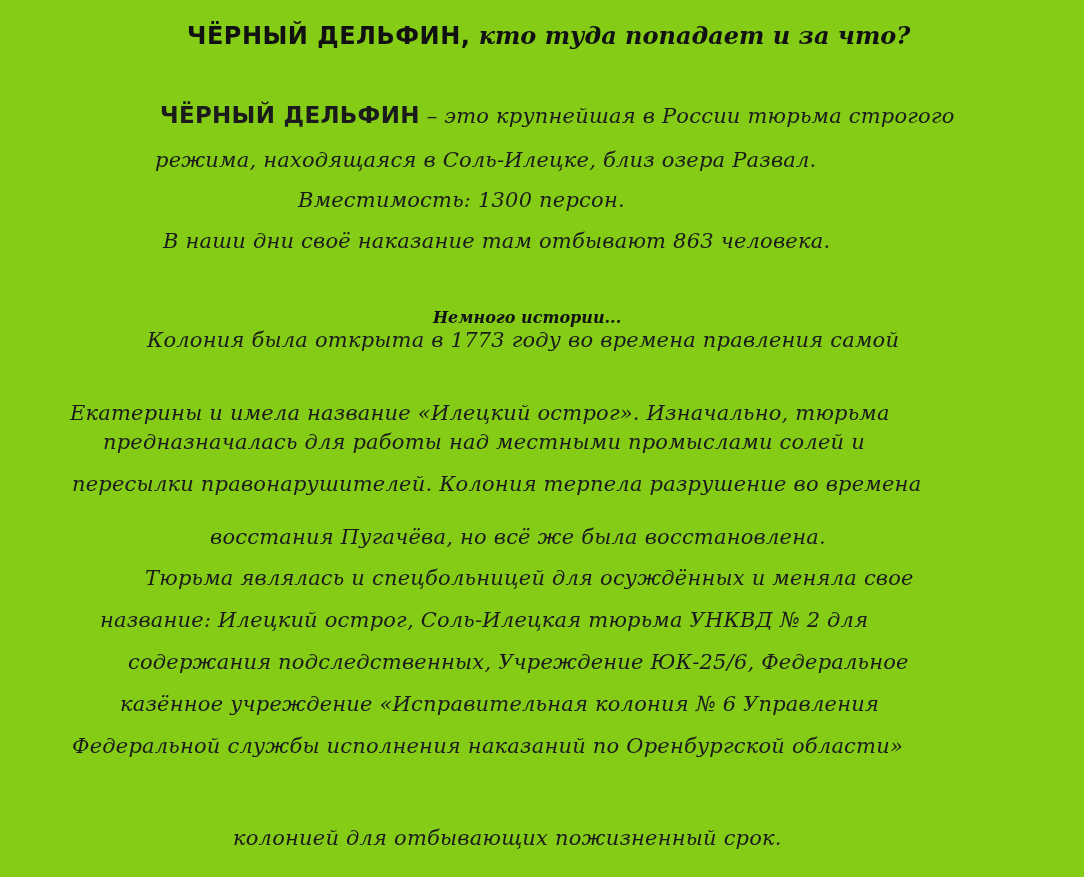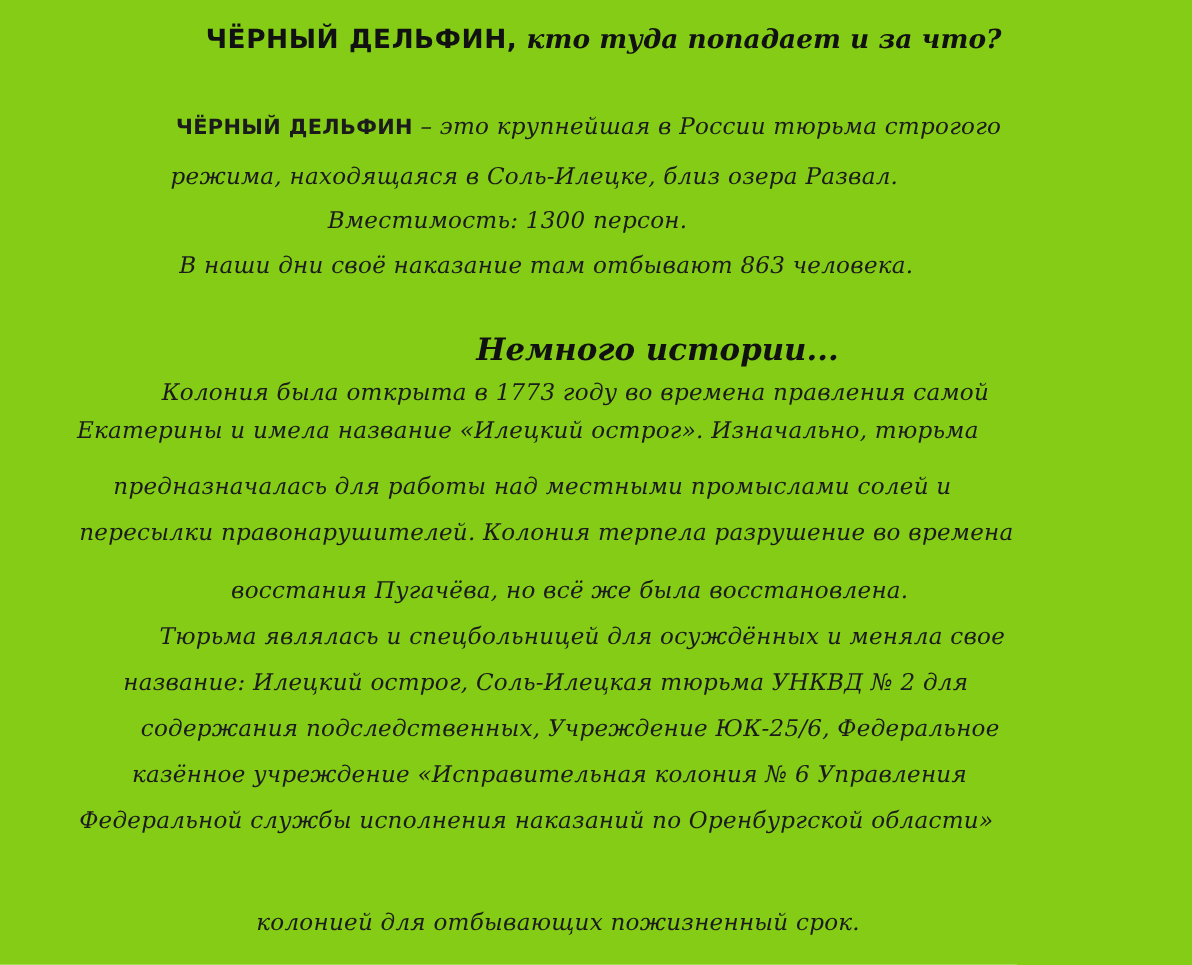--- a/index.html
+++ b/index.html
@@ -46,31 +46,31 @@
     }
     .title .rest {
       font-family: "DejaVu Serif", serif;
       font-style: italic;
       font-weight: bold;
     }
     .lead-caps {
       font-family: "DejaVu Sans", sans-serif;
       font-weight: bold;
       font-style: normal;
-      font-size: 19px;
+      font-size: 23px;
       letter-spacing: 0.3px;
     }
     .subheading {
       position: absolute;
       top: 303px;
       left: 433px;
       white-space: nowrap;
       font-style: italic;
       font-weight: bold;
-      font-size: 28px;
+      font-size: 16px;
       line-height: 30px;
       color: #111;
     }
   </style>
 </head>
 <body>
 
 <div class="page">
 
   <div class="title">
@@ -79,27 +79,27 @@
 
   <div class="line" style="top:100px; left:160px;">
     <span class="lead-caps">ЧЁРНЫЙ ДЕЛЬФИН</span><span> – это крупнейшая в России тюрьма строгого</span>
   </div>
   <div class="line" style="top:145px; left:155px;">режима, находящаяся в Соль-Илецке, близ озера Развал.</div>
   <div class="line" style="top:185px; left:298px;">Вместимость: 1300 персон.</div>
   <div class="line" style="top:226px; left:163px;">В наши дни своё наказание там отбывают 863 человека.</div>
 
   <div class="subheading">Немного истории...</div>
 
-  <div class="line" style="top:342px; left:147px;">Колония была открыта в 1773 году во времена правления самой</div>
-  <div class="line" style="top:376px; left:70px;font-style:italic;">Екатерины и имела название «Илецкий острог». Изначально, тюрьма</div>
+  <div class="line" style="top:325px; left:147px;">Колония была открыта в 1773 году во времена правления самой</div>
+  <div class="line" style="top:398px; left:70px;font-style:italic;">Екатерины и имела название «Илецкий острог». Изначально, тюрьма</div>
   <div class="line" style="top:427px; left:103px;">предназначалась для работы над местными промыслами солей и</div>
   <div class="line" style="top:469px; left:72px;">пересылки правонарушителей. Колония терпела разрушение во времена</div>
   <div class="line" style="top:522px; left:210px;">восстания Пугачёва, но всё же была восстановлена.</div>
 
   <div class="line" style="top:563px; left:145px;">Тюрьма являлась и спецбольницей для осуждённых и меняла свое</div>
-  <div class="line" style="top:605px; left:112px;">название: Илецкий острог, Соль-Илецкая тюрьма УНКВД № 2 для</div>
+  <div class="line" style="top:605px; left:100px;">название: Илецкий острог, Соль-Илецкая тюрьма УНКВД № 2 для</div>
   <div class="line" style="top:647px; left:128px;">содержания подследственных, Учреждение ЮК-25/6, Федеральное</div>
   <div class="line" style="top:689px; left:120px;">казённое учреждение «Исправительная колония № 6 Управления</div>
   <div class="line" style="top:731px; left:72px;text-align:center;">Федеральной службы исполнения наказаний по Оренбургской области»</div>
 
   <div class="line" style="top:823px; left:233px;">колонией для отбывающих пожизненный срок.</div>
 
 </div>
 
 </body></html>

